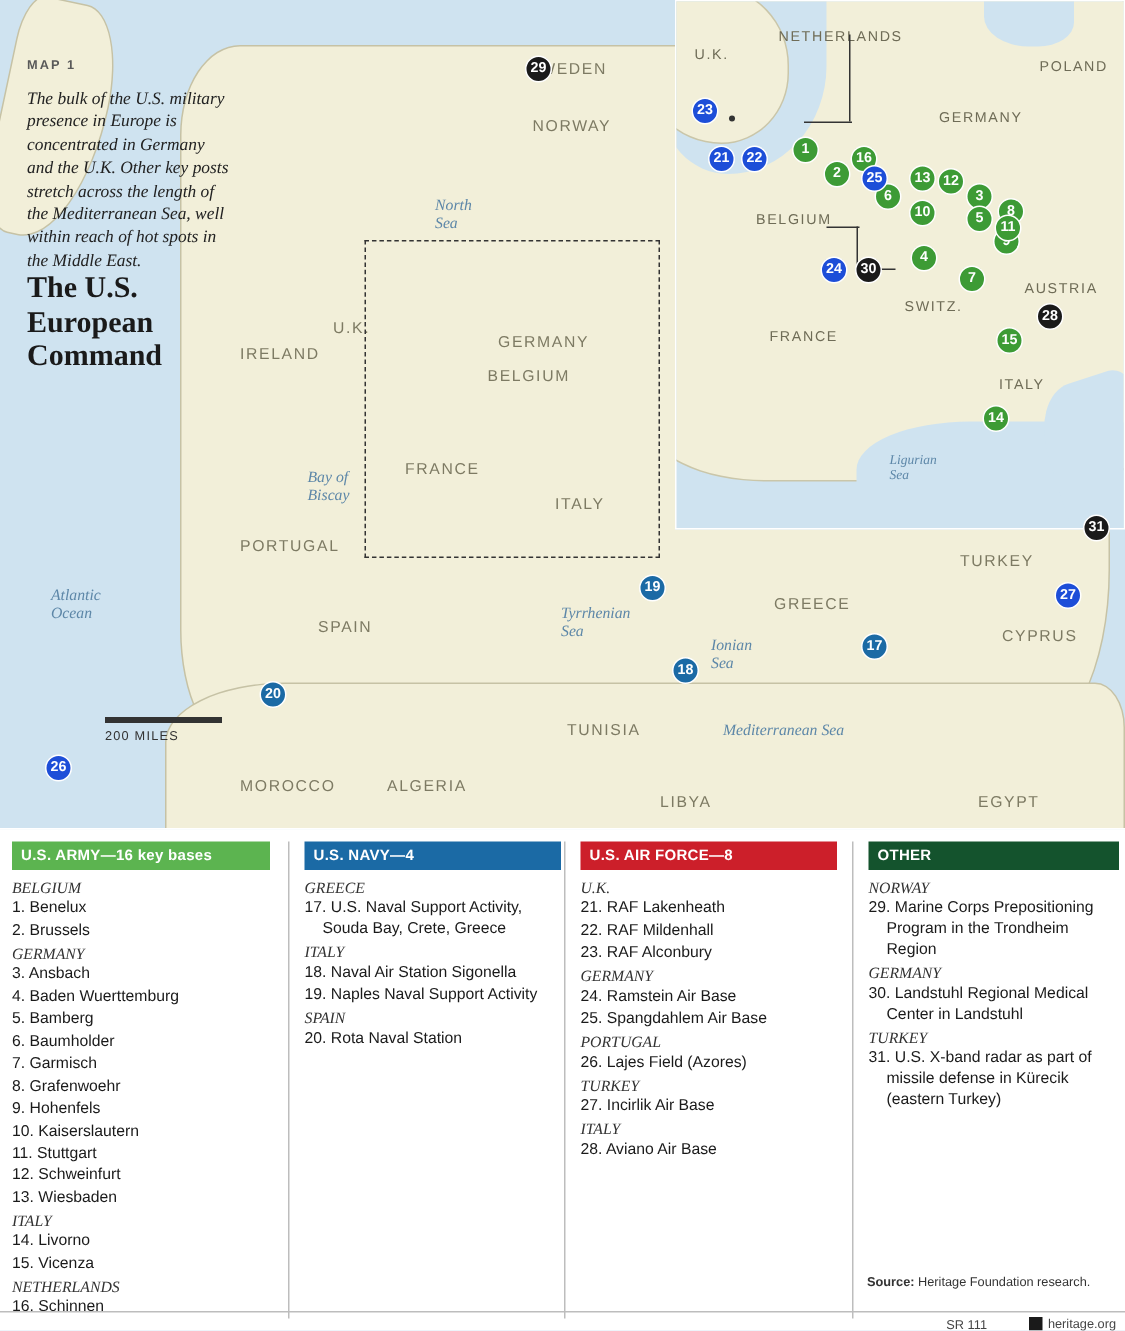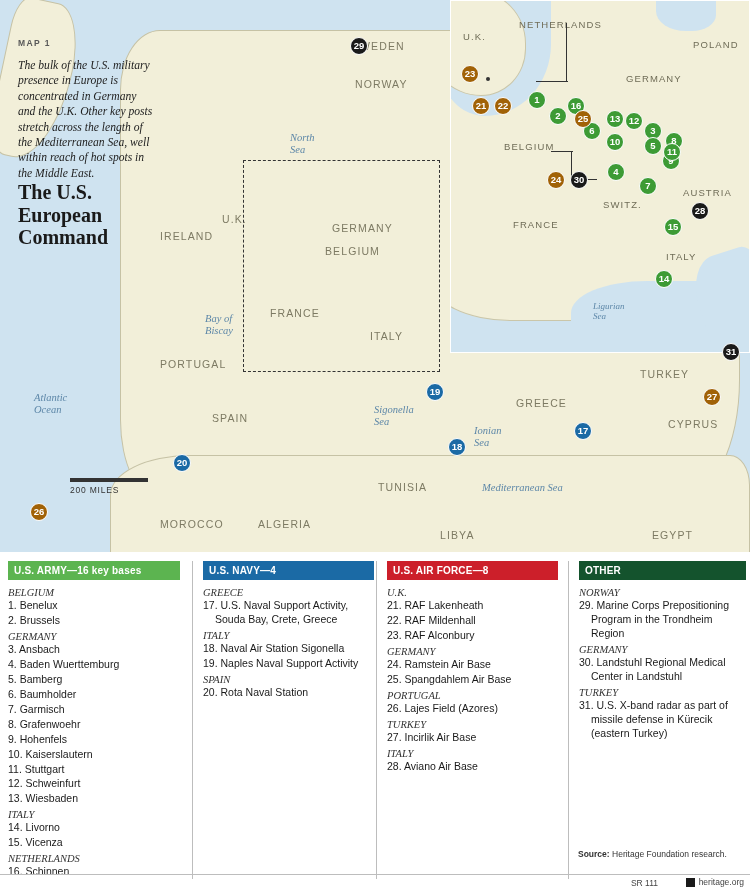--- a/index.html
+++ b/index.html
@@ -160,21 +160,21 @@
   .marker {
     position:absolute;
     width:18px; height:18px; border-radius:50%;
     color:#fff; font-size:9.5px; font-weight:bold;
     display:flex; align-items:center; justify-content:center;
     border:1.3px solid #ffffff;
     line-height:1;
   }
   .m-army  { background:#3d9b35; }
   .m-navy  { background:#1b6aa5; }
-  .m-air   { background:#a16207; }
+  .m-air   { background:#1d4ed8; }
   .m-other { background:#1a1a1a; }
 
   
   #legend {
     position:absolute; left:0; top:553px; width:750px; height:334px;
     background:#fff;
   }
   .col {
     position:absolute; top:8px; width:172px; height:318px;
   }
@@ -249,21 +249,21 @@
     <div class="map-label" style="left:668px; top:418px;">CYPRUS</div>
     <div class="map-label" style="left:160px; top:518px;">MOROCCO</div>
     <div class="map-label" style="left:258px; top:518px;">ALGERIA</div>
     <div class="map-label" style="left:378px; top:481px;">TUNISIA</div>
     <div class="map-label" style="left:440px; top:529px;">LIBYA</div>
     <div class="map-label" style="left:652px; top:529px;">EGYPT</div>
 
     <div class="water-label" style="left:290px; top:132px; width:40px; white-space:normal;">North Sea</div>
     <div class="water-label" style="left:34px;  top:392px; width:52px; white-space:normal;">Atlantic Ocean</div>
     <div class="water-label" style="left:205px; top:313px; width:36px; white-space:normal;">Bay of Biscay</div>
-    <div class="water-label" style="left:374px; top:404px; width:52px; white-space:normal;">Sigonella Sea</div>
+    <div class="water-label" style="left:374px; top:404px; width:52px; white-space:normal;">Tyrrhenian Sea</div>
     <div class="water-label" style="left:474px; top:425px; width:42px; white-space:normal;">Ionian Sea</div>
     <div class="water-label" style="left:482px; top:482px; width:130px; white-space:normal;">Mediterranean Sea</div>
 
     <div id="title-block">
       <div id="map-kicker">MAP 1</div>
       <div id="map-desc">The bulk of the U.S. military presence in Europe is concentrated in Germany and the U.K. Other key posts stretch across the length of the Mediterranean Sea, well within reach of hot spots in the Middle East.</div>
       <div id="map-title">The U.S. European Command</div>
     </div>
 
     <div id="scale-bar">

